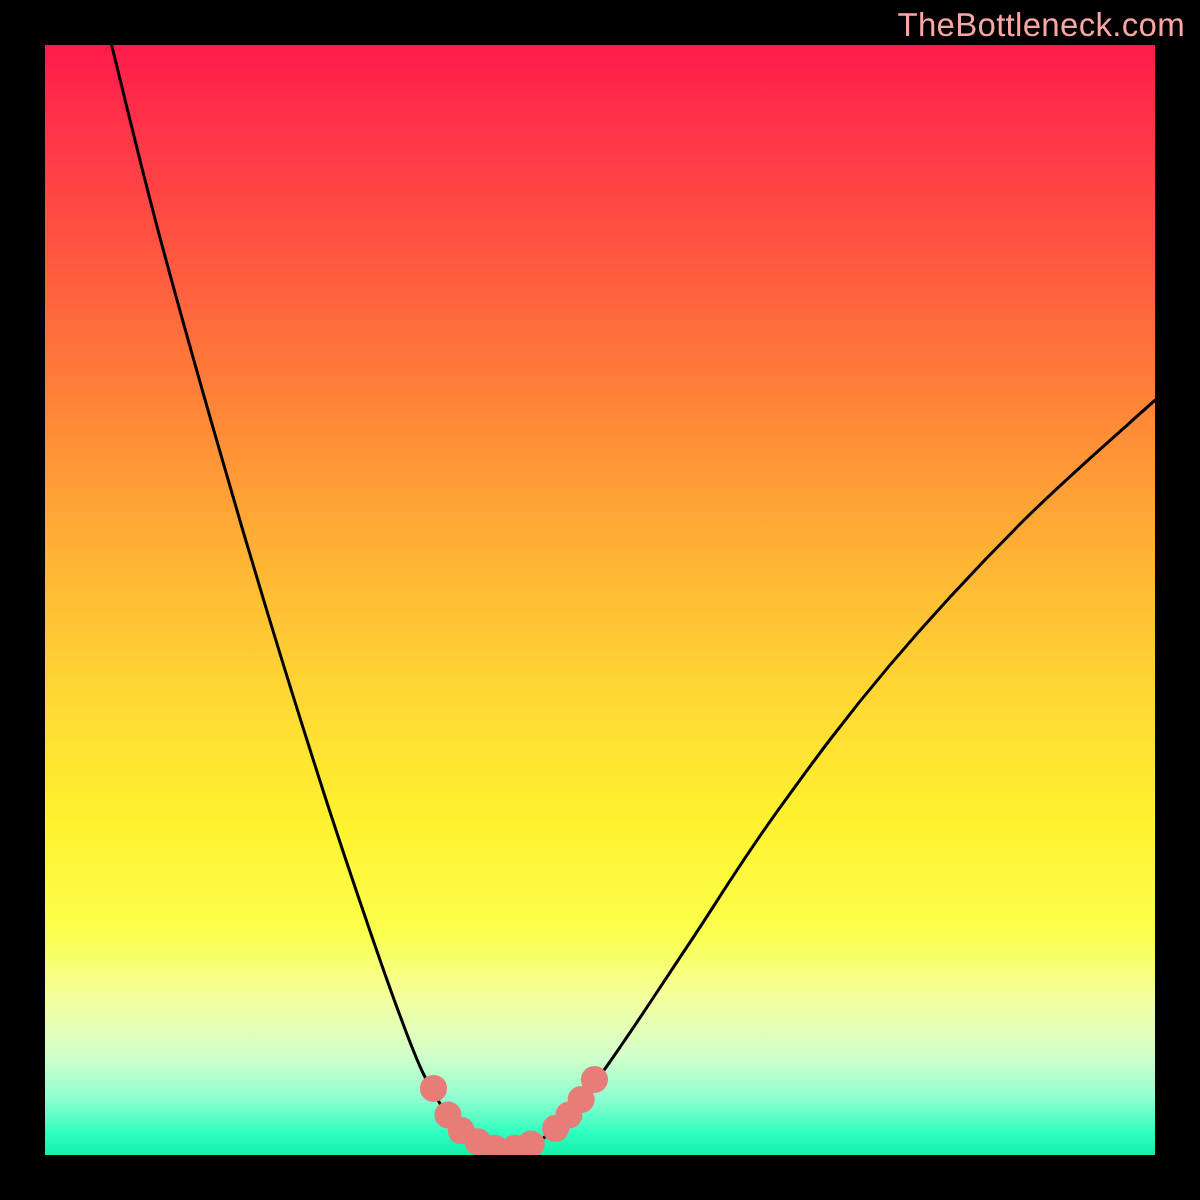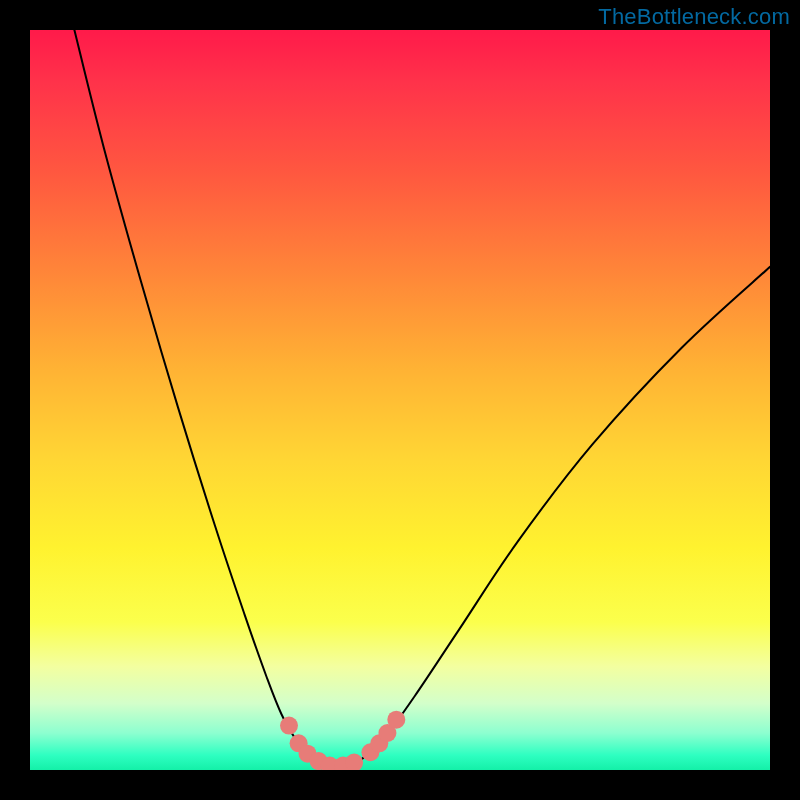--- a/index.html
+++ b/index.html
@@ -40,21 +40,21 @@
       #d3ffca 91%,
       #8dffd0 95%,
       #2effc1 98%,
       #14f0a8 100%
     );
   }
   .watermark {
     position: absolute;
     top: 4px;
     right: 10px;
-    color: #0369a1;
+    color: #fca5a5;
     font-size: 22px;
     font-weight: 500;
     letter-spacing: 0.2px;
     user-select: none;
   }
   svg.curve {
     position: absolute;
     left: 0; top: 0;
     width: 740px; height: 740px;
   }

